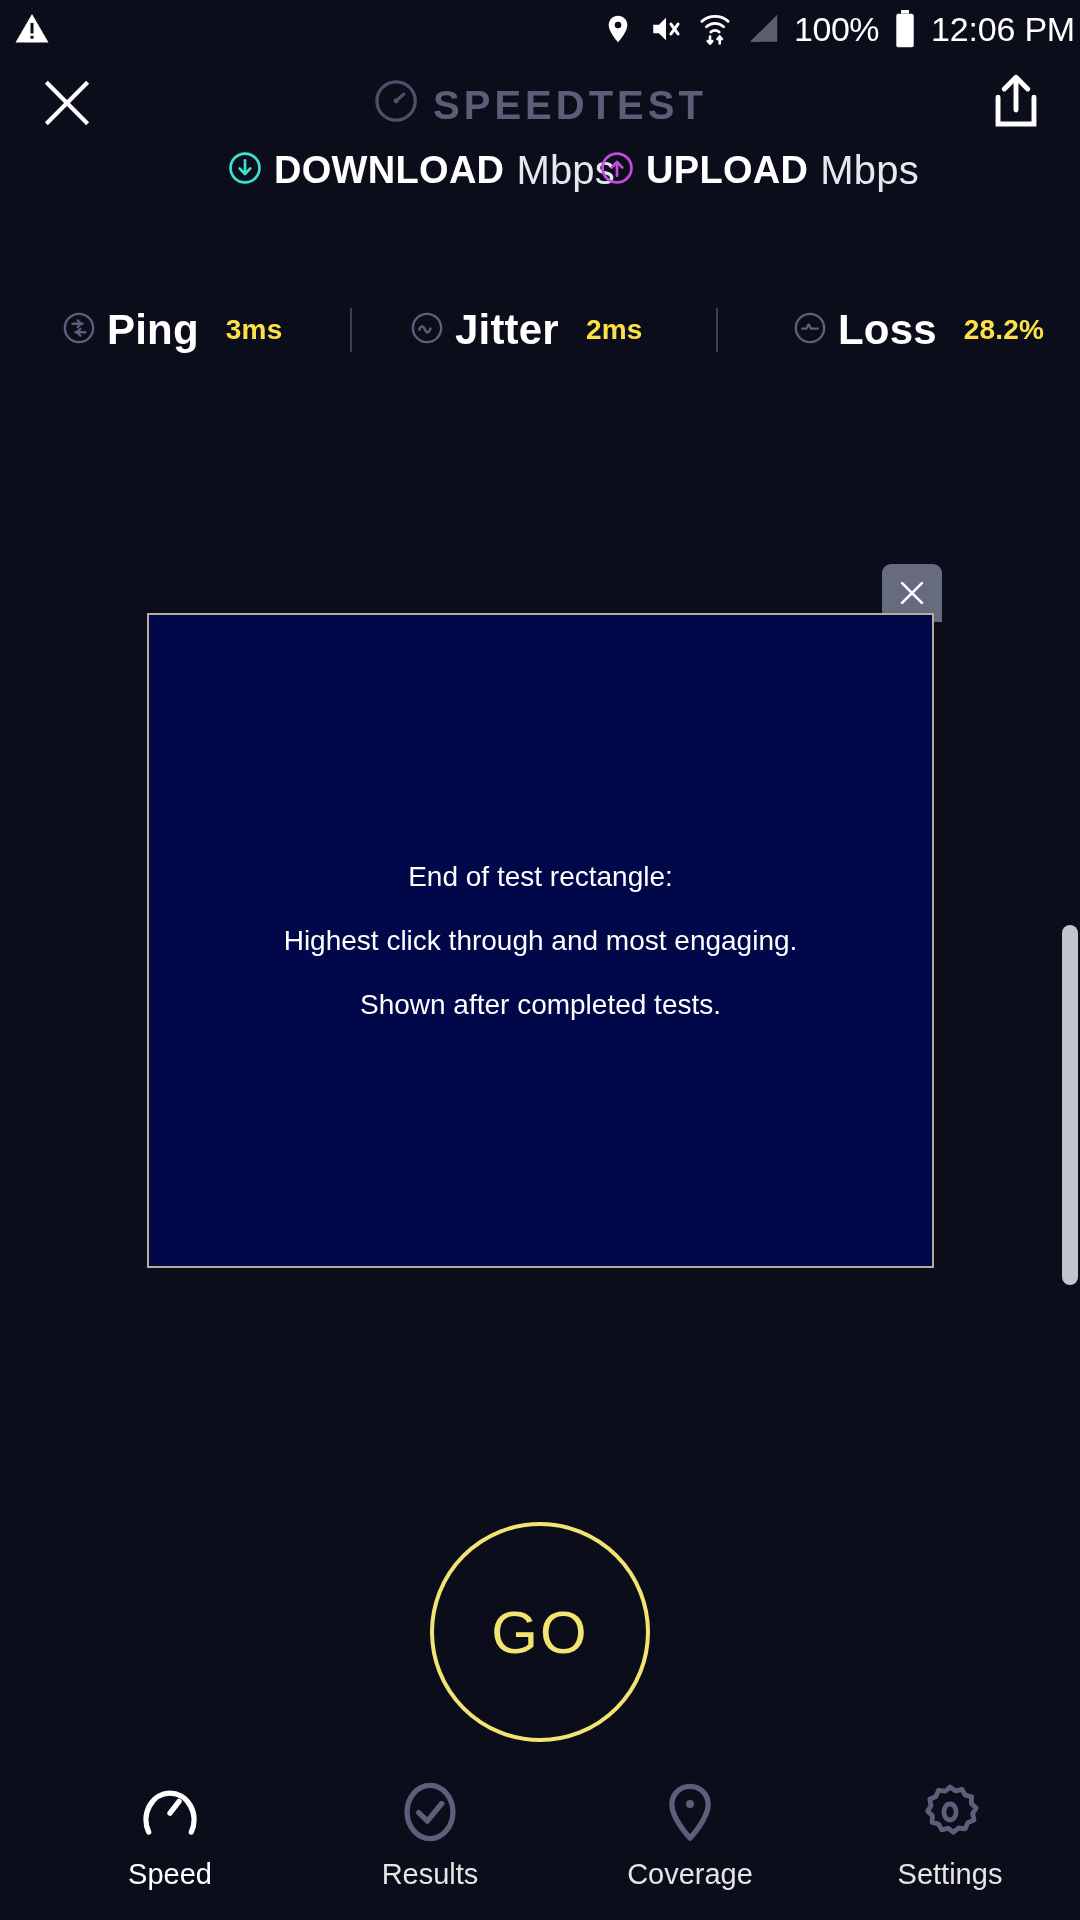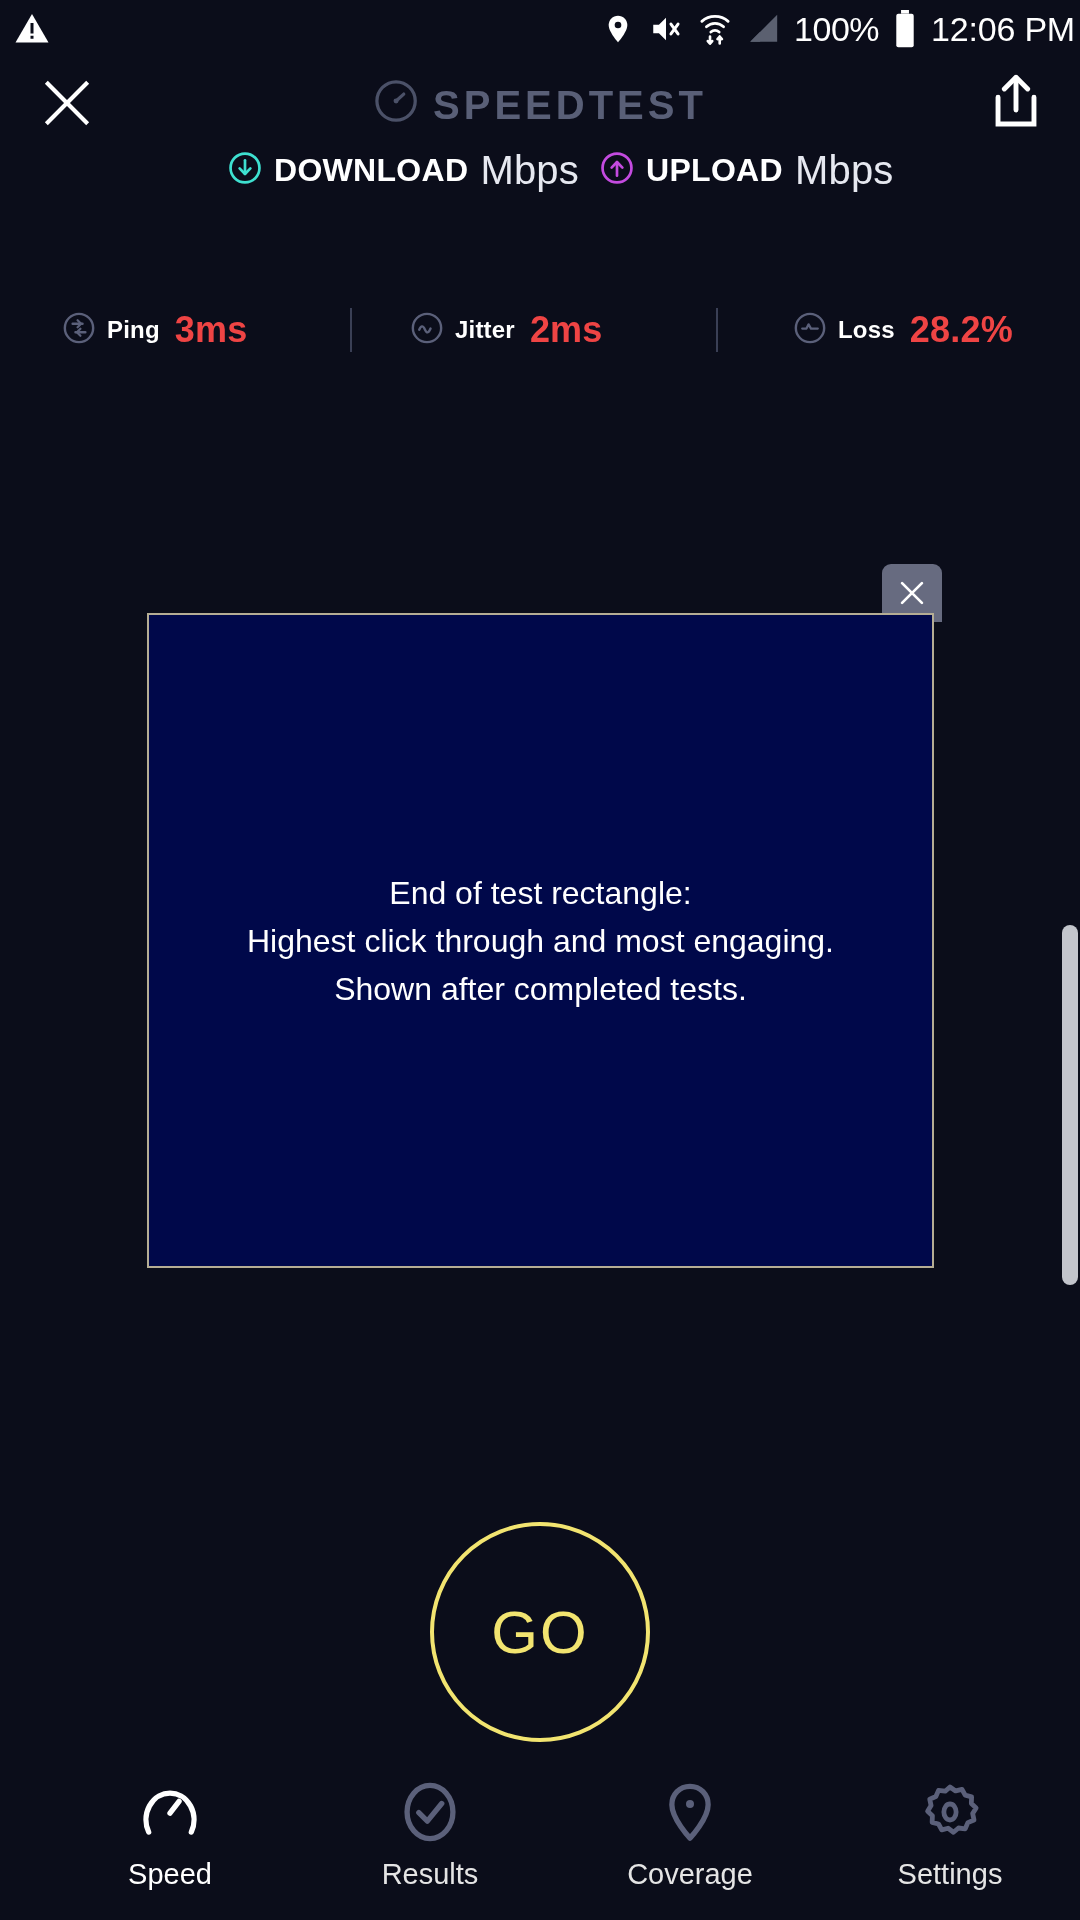--- a/index.html
+++ b/index.html
@@ -48,21 +48,21 @@
   #share-btn { position:absolute; right:36px; top:50%; transform:translateY(-50%);
                width:56px; height:62px; cursor:pointer; }
 
   
   #result-labels {
     position:absolute; top:142px; left:0; width:1080px; height:56px;
     display:flex; align-items:center;
   }
   .res-label { position:absolute; display:flex; align-items:center; gap:12px; }
   .res-label .cap {
-    font-size:32px; font-weight:700; color:#ffffff; letter-spacing:0.3px;
+    font-size:38px; font-weight:700; color:#ffffff; letter-spacing:0.3px;
     font-family:"Liberation Sans", sans-serif;
   }
   .res-label .unit {
     font-size:40px; font-weight:400; color:#e6e8f0; letter-spacing:0.2px;
     font-family:"Liberation Sans", sans-serif;
   }
   #label-download { left:228px; }
   #label-upload  { left:600px; }
 
   
@@ -76,25 +76,25 @@
   }
   #value-download { left:200px; width:260px; }
   #value-upload  { left:580px; width:260px; }
 
   
   #metrics {
     position:absolute; top:300px; left:0; width:1080px; height:60px;
   }
   .metric { position:absolute; display:flex; align-items:center; gap:11px; top:0; height:60px; }
   .metric .m-name {
-    color:#ffffff; font-size:24px; font-weight:700; letter-spacing:0.2px;
+    color:#ffffff; font-size:42px; font-weight:700; letter-spacing:0.2px;
     font-family:"Liberation Sans", sans-serif;
   }
   .metric .m-val {
-    color:#ef4444; font-size:36px; font-weight:700; margin-left:4px; letter-spacing:0.2px;
+    color:#fde047; font-size:28px; font-weight:700; margin-left:16px; letter-spacing:0.2px;
     font-family:"Liberation Sans", sans-serif;
   }
   #metric-ping { left:62px; }
   #metric-jitter { left:410px; }
   #metric-loss { left:793px; }
   .m-divider {
     position:absolute; top:8px; width:2px; height:44px; background:#3a3f55;
   }
   #div-1 { left:350px; }
   #div-2 { left:716px; }
@@ -104,21 +104,21 @@
     position:absolute; left:882px; top:564px; width:60px; height:58px;
     background:#676b80; border-radius:9px 9px 0 0; cursor:pointer;
     display:flex; align-items:center; justify-content:center;
   }
   #ad-rect {
     position:absolute; left:147px; top:613px; width:787px; height:655px;
     background:#00084a; border:2px solid #b5ad94;
     display:flex; align-items:center; justify-content:center;
   }
   #ad-text {
-    color:#ffffff; font-size:32px; line-height:48px; text-align:center;
+    color:#ffffff; font-size:28px; line-height:64px; text-align:center;
     font-family:"Liberation Sans", sans-serif; font-weight:400;
     white-space:pre-line;
   }
 
   
   #scrollbar {
     position:absolute; right:2px; top:925px; width:16px; height:360px;
     background:#c3c5cc; border-radius:8px;
   }
 

